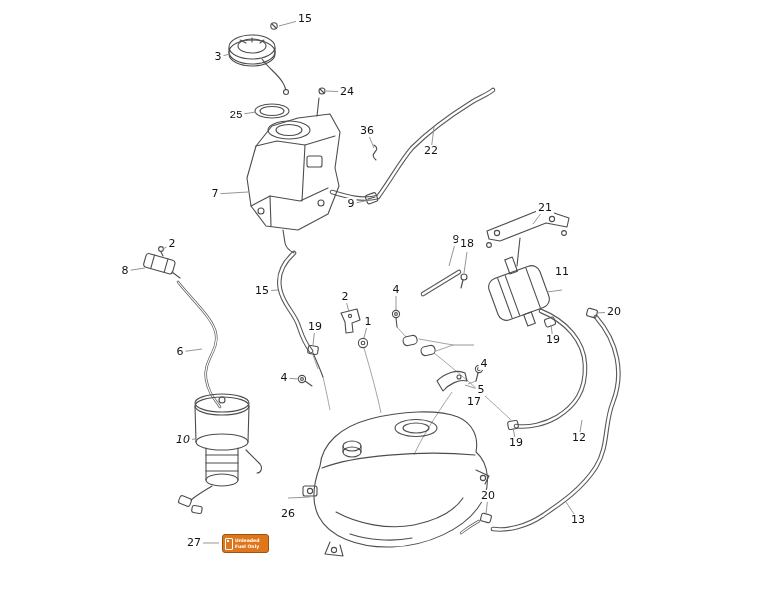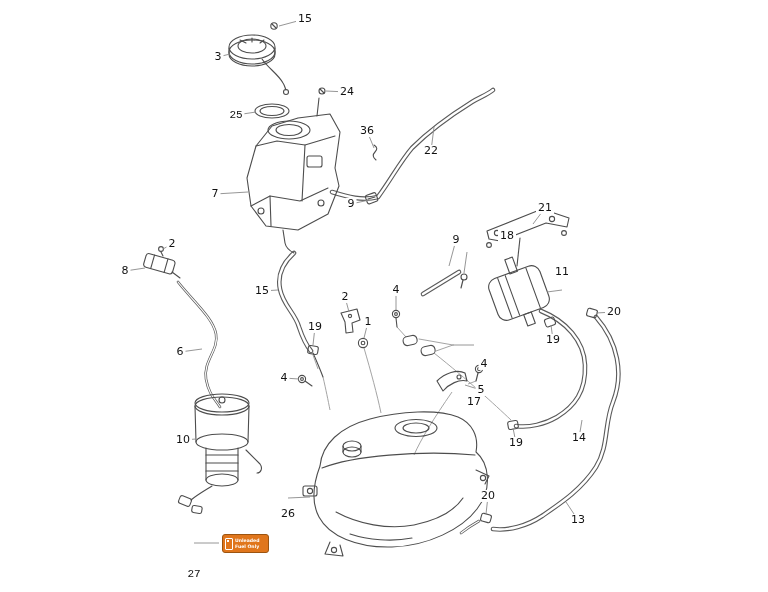--- a/index.html
+++ b/index.html
@@ -266,42 +266,42 @@
       <div class="callout" style="left: 218px; top: 57px;">3</div>
       <div class="callout" style="left: 347px; top: 92px;">24</div>
       <div class="callout" style="left: 236px; top: 115px; font-family: Liberation Mono, monospace;">25</div>
       <div class="callout" style="left: 367px; top: 131px;">36</div>
       <div class="callout" style="left: 431px; top: 151px;">22</div>
       <div class="callout" style="left: 215px; top: 194px;">7</div>
       <div class="callout" style="left: 351px; top: 204px;">9</div>
       <div class="callout" style="left: 545px; top: 208px;">21</div>
       <div class="callout" style="left: 172px; top: 244px;">2</div>
       <div class="callout" style="left: 456px; top: 240px;">9</div>
-      <div class="callout" style="left: 467px; top: 236px; margin-left: 40px;">18</div>
+      <div class="callout" style="left: 467px; top: 244px;">18</div>
       <div class="callout" style="left: 125px; top: 271px;">8</div>
       <div class="callout" style="left: 262px; top: 291px;">15</div>
       <div class="callout" style="left: 562px; top: 272px;">11</div>
       <div class="callout" style="left: 614px; top: 312px;">20</div>
       <div class="callout" style="left: 345px; top: 297px;">2</div>
       <div class="callout" style="left: 396px; top: 290px;">4</div>
       <div class="callout" style="left: 315px; top: 327px;">19</div>
       <div class="callout" style="left: 368px; top: 322px;">1</div>
       <div class="callout" style="left: 474px; top: 365px; margin-top: 37px;">17</div>
       <div class="callout" style="left: 553px; top: 340px;">19</div>
       <div class="callout" style="left: 180px; top: 352px;">6</div>
       <div class="callout" style="left: 284px; top: 378px;">4</div>
       <div class="callout" style="left: 484px; top: 364px;">4</div>
       <div class="callout" style="left: 481px; top: 390px;">5</div>
-      <div class="callout" style="left: 183px; top: 440px;">10</div>
+      <div class="callout" style="left: 183px; top: 440px; font-style: italic;">10</div>
       <div class="callout" style="left: 516px; top: 443px;">19</div>
-      <div class="callout" style="left: 579px; top: 438px;">14</div>
+      <div class="callout" style="left: 579px; top: 438px;">12</div>
       <div class="callout" style="left: 288px; top: 498px; margin-top: 16px;">26</div>
       <div class="callout" style="left: 488px; top: 496px;">20</div>
       <div class="callout" style="left: 578px; top: 520px;">13</div>
-      <div class="callout" style="left: 194px; top: 574px; font-family: Liberation Mono, monospace;">27</div>
+      <div class="callout" style="left: 194px; top: 543px;">27</div>
     </div>
 
   <div class="decal" style="background: rgb(224, 118, 28); border-color: rgb(156, 84, 16); color: rgb(255, 255, 255);">
     <span class="decal-icon"></span>
     <span class="decal-text">Unleaded Fuel Only</span>
   </div>
 
 </div>
 
 </body></html>

